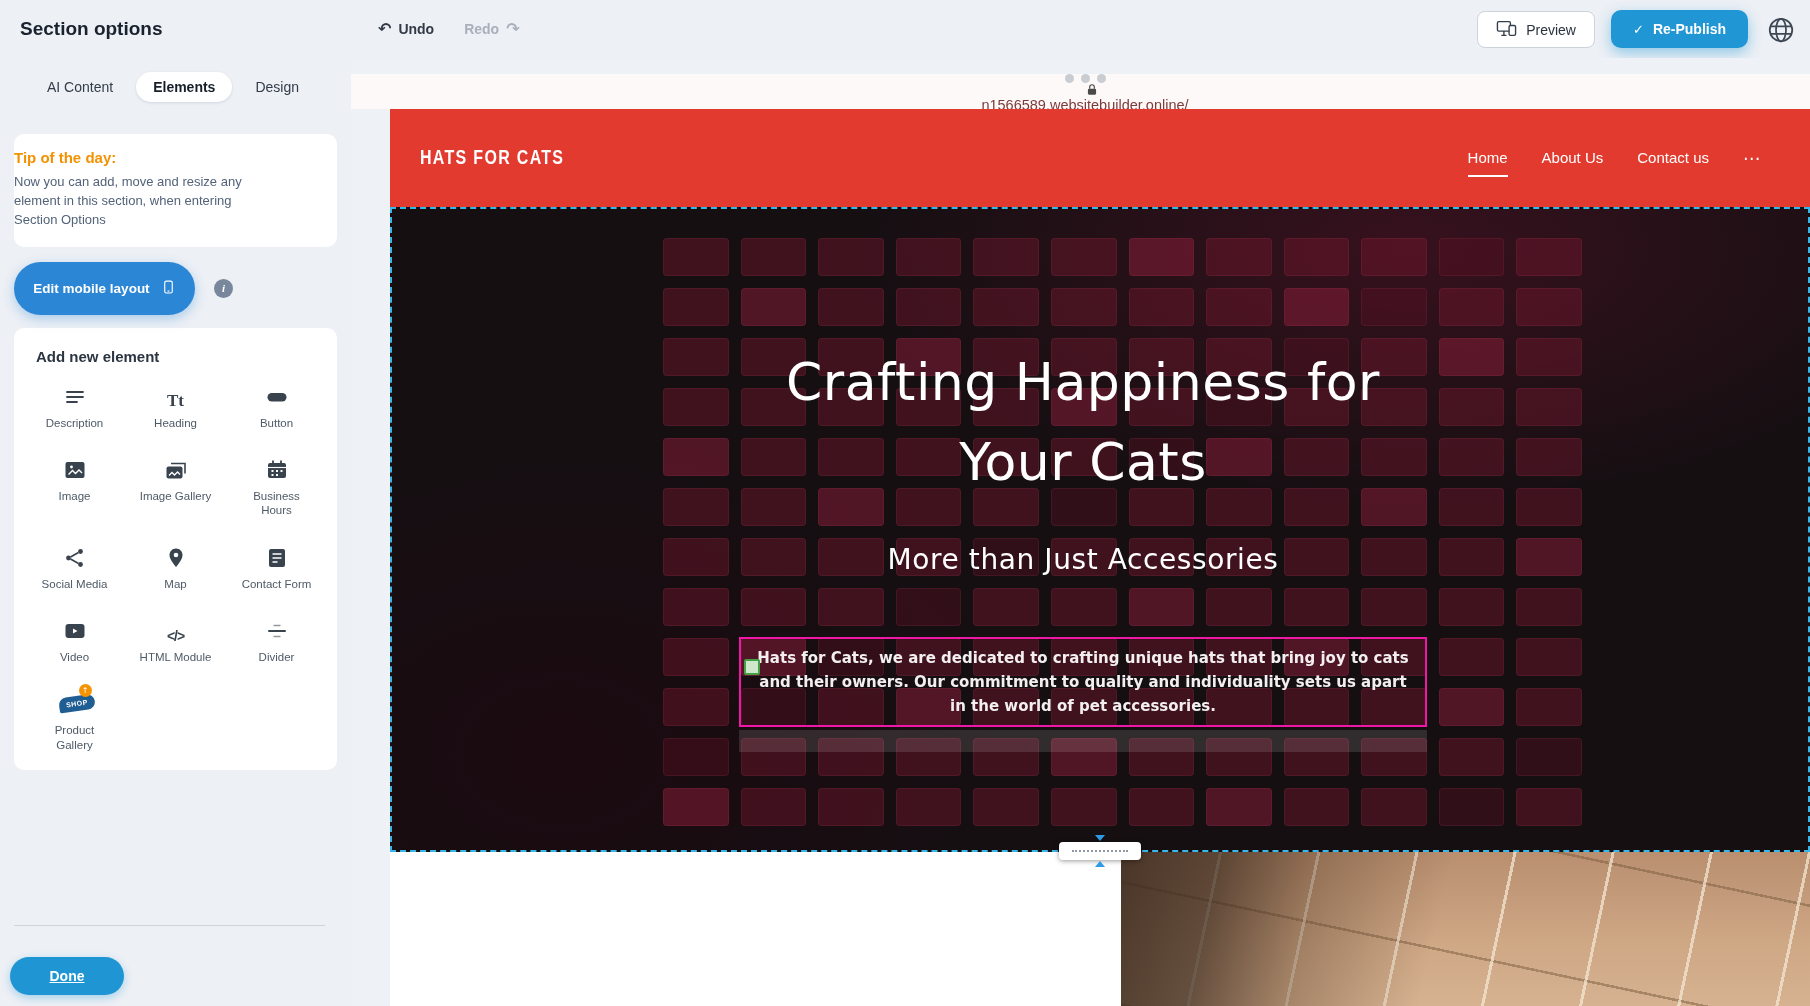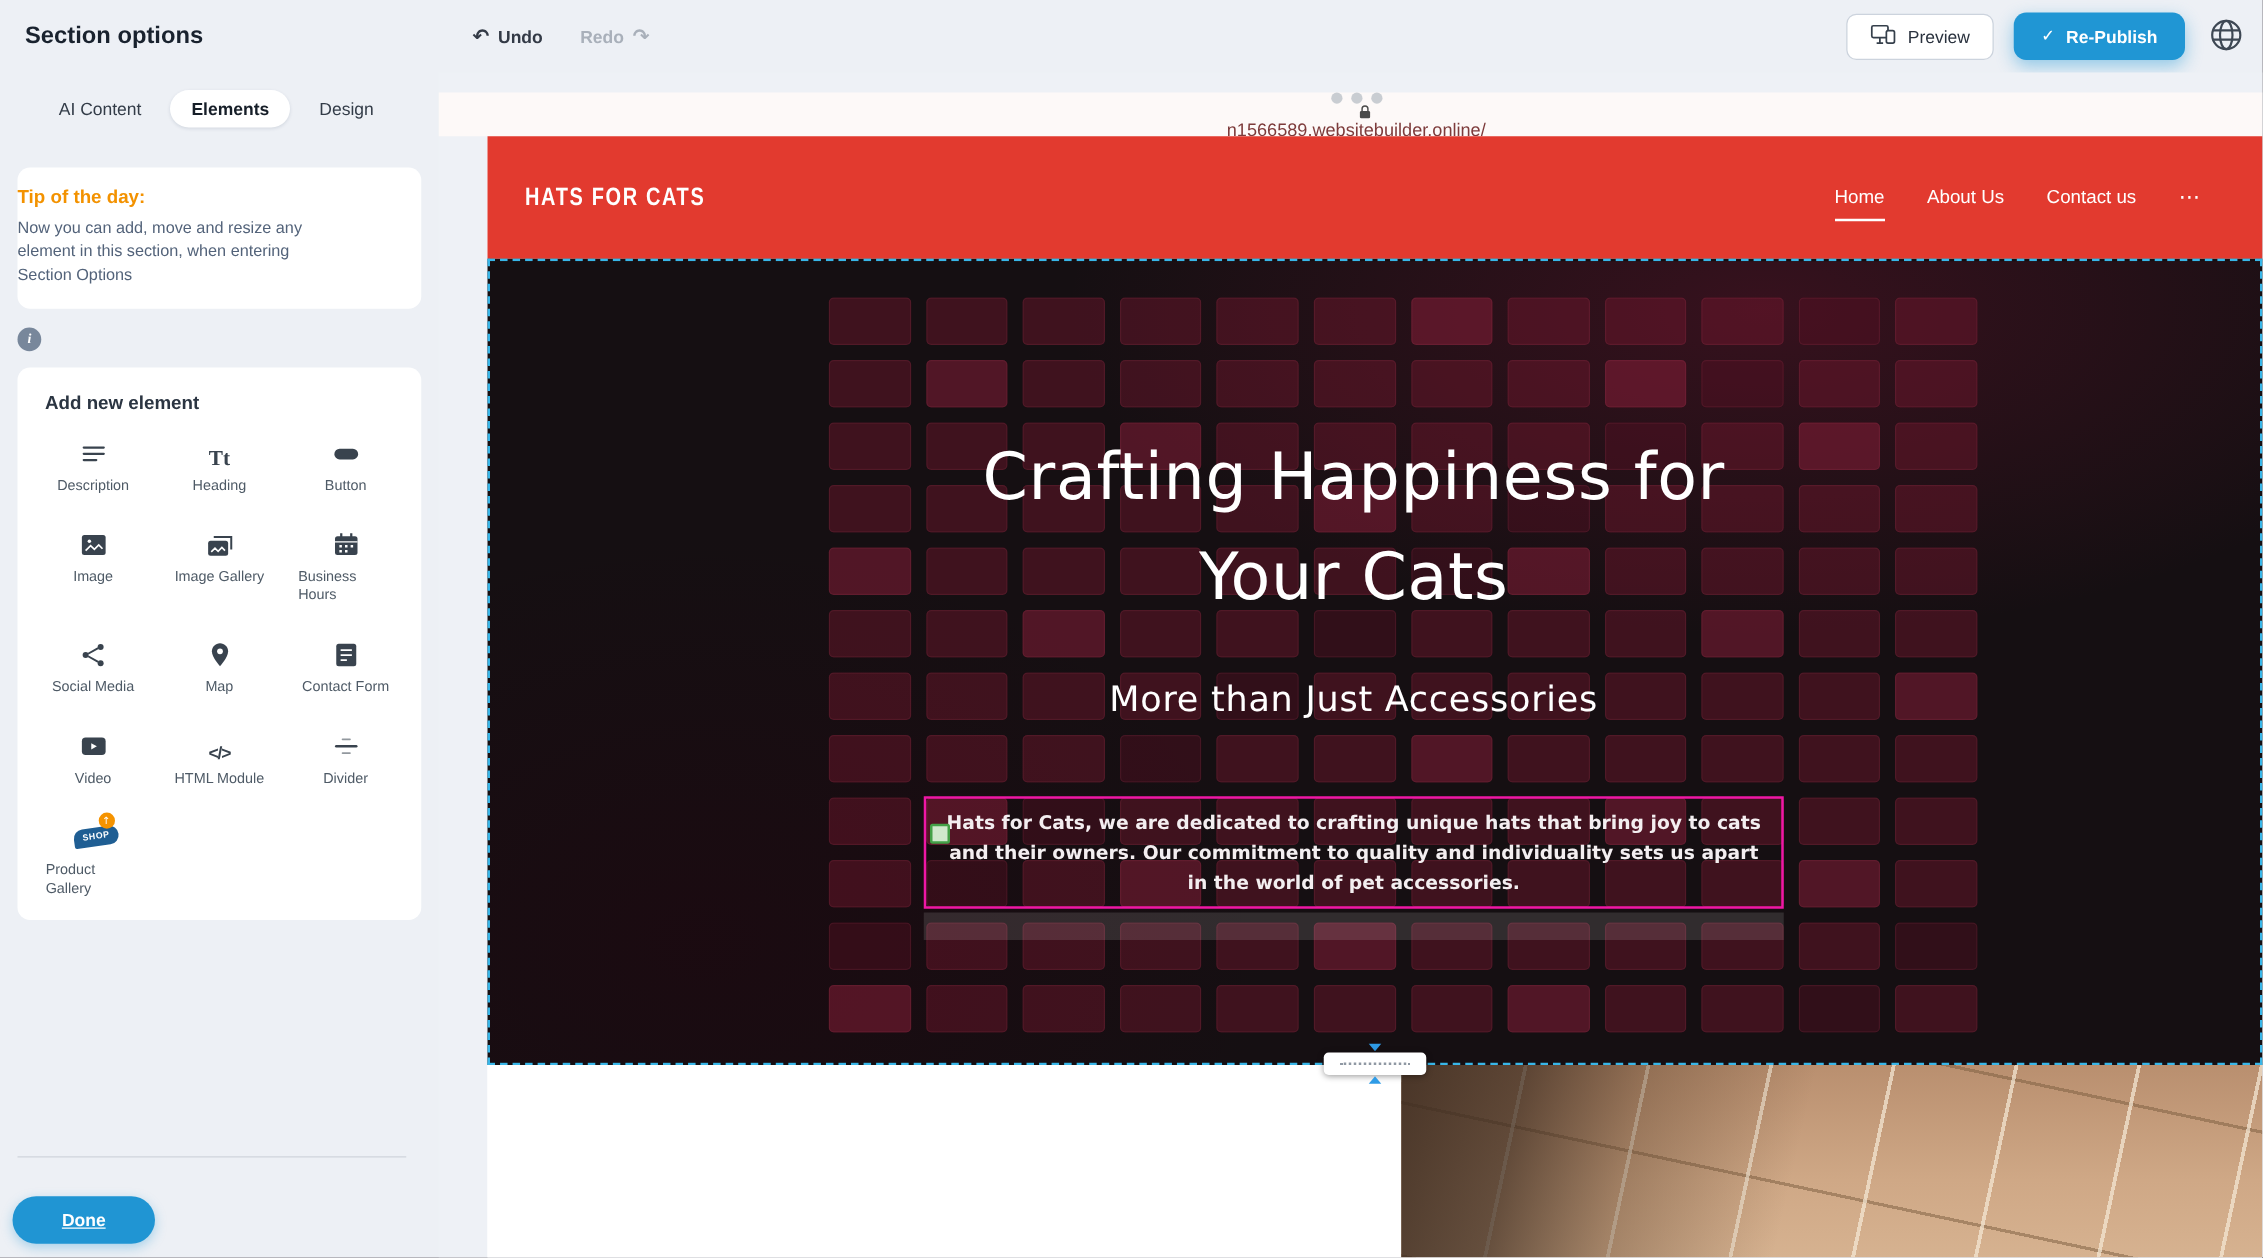--- a/index.html
+++ b/index.html
@@ -8,21 +8,21 @@
   .app { position:relative; width:1810px; height:1006px; background:#edf0f5; overflow:hidden; }
 
   
   .topbar { position:absolute; top:0; left:0; right:0; height:58px; display:flex; align-items:center; }
   .tb-title { margin-left:20px; font-size:19px; font-weight:700; color:#19222e; }
   .tb-history { position:absolute; left:378px; top:0; bottom:0; display:flex; align-items:center; gap:30px; }
   .hist-btn { display:flex; align-items:center; gap:7px; font-size:14px; cursor:pointer; }
   .hist-btn.undo { color:#333a46; font-weight:600; }
   .hist-btn.redo { color:#a9b0ba; font-weight:600; }
   .hist-arrow { font-family:"DejaVu Sans", sans-serif; font-size:16px; line-height:1; }
-  .tb-right { margin-left:auto; display:flex; align-items:center; gap:16px; padding-right:12px; }
+  .tb-right { margin-left:auto; display:flex; align-items:flex-end; gap:16px; padding-right:12px; }
   .preview-btn { height:37px; padding:0 18px; background:#fff; border:1px solid #ccd3dd; border-radius:8px;
     display:flex; align-items:center; gap:9px; font-size:14px; color:#2a323e; cursor:pointer; }
   .republish-btn { height:38px; padding:0 22px; background:#2096d4; border:none; border-radius:10px; color:#fff;
     font-weight:700; font-size:14px; display:flex; align-items:center; gap:9px; cursor:pointer;
     box-shadow:0 5px 14px rgba(32,150,212,.45); }
   .check-glyph { font-family:"DejaVu Sans", sans-serif; font-size:13px; font-weight:400; }
   .globe-btn { width:34px; height:34px; background:none; border:none; cursor:pointer; display:flex; align-items:center; justify-content:center; }
 
   
   .sidebar { position:absolute; top:58px; left:0; width:351px; bottom:0; }
@@ -39,21 +39,21 @@
     display:flex; align-items:center; justify-content:center; gap:11px; color:#fff; font-weight:700; font-size:13.5px;
     cursor:pointer; box-shadow:0 4px 12px rgba(43,134,214,.35); }
   .info-icon { width:19px; height:19px; border-radius:50%; background:#78879b; color:#fff; font-size:11px; font-weight:700;
     font-style:italic; display:flex; align-items:center; justify-content:center; cursor:pointer; font-family:"Liberation Serif", serif; }
 
   .add-card { margin:13px 14px 11px; background:#fff; border-radius:10px; padding:20px 10px 18px; }
   .add-title { font-size:15px; color:#2b3542; margin:0 0 16px 12px; }
   .el-grid { display:grid; grid-template-columns:repeat(3,1fr); row-gap:24px; }
   .el-item { display:flex; flex-direction:column; align-items:center; gap:7px; cursor:pointer; }
   .el-icon { height:28px; display:flex; align-items:flex-end; justify-content:center; }
-  .el-label { font-size:11.5px; color:#4e5a66; line-height:1.25; max-width:76px; }
+  .el-label { font-size:11.5px; color:#4e5a66; text-align:center; line-height:1.25; max-width:76px; }
   .txt-icon { font-size:17px; font-weight:700; color:#39434e; line-height:1;font-family:Liberation Serif, serif; }
   .code-icon { font-size:14px; font-weight:700; color:#39434e; letter-spacing:-1px; line-height:1; }
   .pg-icon { width:34px; height:28px; position:relative; }
   .pg-shop { position:absolute; left:1px; top:8px; background:#1f5e93; color:#fff; font-size:7px; font-weight:700;
     padding:4px 7px; border-radius:9px 9px 9px 2px; transform:rotate(-8deg); letter-spacing:.5px; }
   .pg-badge { position:absolute; right:0; top:-4px; width:13px; height:13px; background:#f59300; border-radius:50%;
     color:#fff; font-size:8px; display:flex; align-items:center; justify-content:center; font-family:"DejaVu Sans", sans-serif; }
 
   .sidebar-hr { position:absolute; left:14px; right:26px; top:867px; border:none; border-top:1px solid #cfd4db; }
   .done-btn { position:absolute; left:10px; top:899px; width:114px; height:38px; border:none; border-radius:19px;
@@ -170,20 +170,29 @@
       <div class="tab active">Elements</div>
       <div class="tab">Design</div>
     </nav>
 
     <section class="tip-card">
       <div class="tip-title">Tip of the day:</div>
       <div class="tip-body">Now you can add, move and resize any element in this section, when entering Section Options</div>
     </section>
 
     <div class="mobile-row">
+      <button class="edit-mobile-btn">
+        <span>Edit mobile layout</span>
+        <span>
+          <svg viewBox="0 0 24 24" width="15" height="20" fill="none" stroke="#fff" stroke-width="1.8">
+            <rect x="6" y="2.5" width="12" height="19" rx="2.5"></rect>
+            <path d="M10.5 18.5h3"></path>
+          </svg>
+        </span>
+      </button>
       <div class="info-icon">i</div>
     </div>
 
     <section class="add-card">
       <h2 class="add-title">Add new element</h2>
       <div class="el-grid">
 
         <div class="el-item">
           <span class="el-icon">
             <svg viewBox="0 0 24 24" width="24" height="24" fill="none" stroke="#39434e" stroke-width="1.8" stroke-linecap="round">

